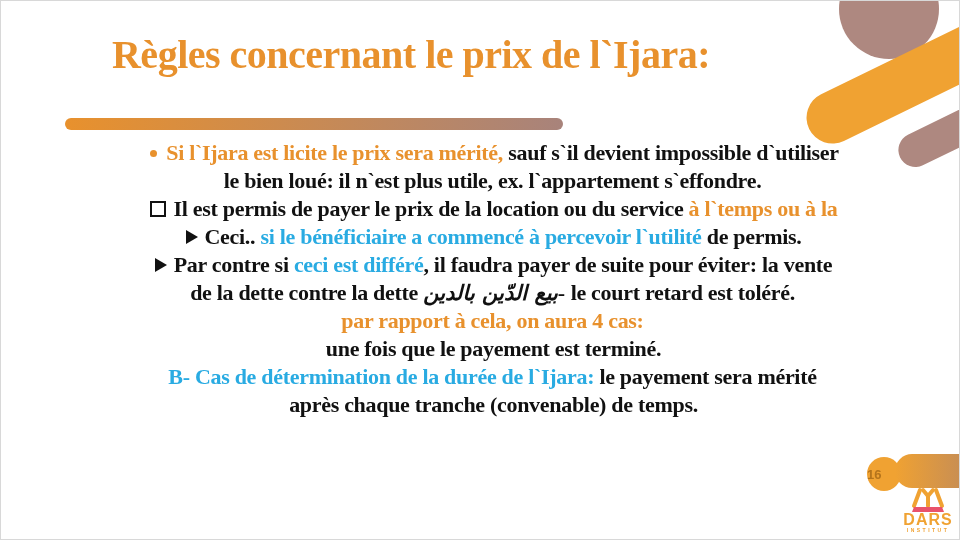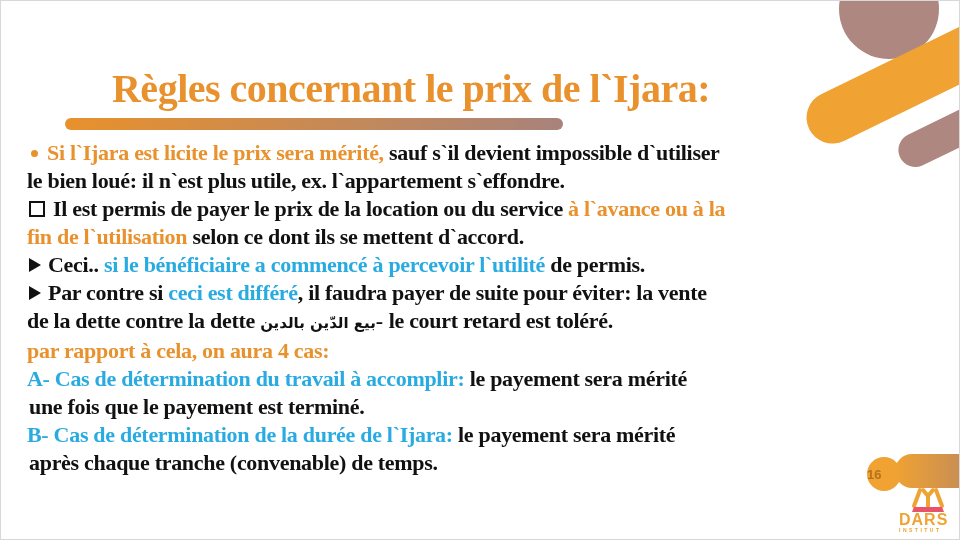--- a/index.html
+++ b/index.html
@@ -6,21 +6,21 @@
   #slide{
     position:relative;width:960px;height:540px;background:#ffffff;
     overflow:hidden;border:1px solid #d8d8d8;box-sizing:border-box;
     font-family:"Liberation Serif", serif;
   }
   
   .title{
     position:absolute;top:30px;left:0;width:900px;
     text-align:center;padding-right:80px;box-sizing:border-box;
     font-size:40px;font-weight:700;color:var(--c-orange);
-    letter-spacing:-0.5px;z-index:3;margin-top:34px;
+    letter-spacing:-0.5px;z-index:3;
   }
   
   .divider{
     position:absolute;left:64px;top:117px;width:498px;height:12px;
     border-radius:6px;z-index:1;
     background:linear-gradient(90deg,var(--c-orange) 0%, #a8837b 100%);
   }
   
   .deco{position:absolute;z-index:0;}
   .deco-circle{left:838px;top:-42px;width:100px;height:100px;border-radius:50%;background:var(--c-mauve);}
@@ -28,34 +28,34 @@
   .deco-band-mauve{left:890px;top:100px;width:180px;height:34px;border-radius:17px;background:var(--c-mauve);transform:rotate(-26deg);}
   
   .page-badge{
     position:absolute;left:866px;top:456px;width:34px;height:34px;border-radius:50%;
     background:var(--c-band);z-index:1;display:flex;align-items:center;justify-content:flex-start;
     font-family:Liberation Sans, sans-serif;font-weight:700;font-size:13px;color:rgba(160,100,20,.75);
   }
   .deco-pill{left:894px;top:453px;width:80px;height:34px;border-radius:17px;
     background:linear-gradient(90deg,var(--c-band) 0%, #c08a5a 100%);z-index:2;}
   
-  .logo{position:absolute;left:898px;top:486px;width:58px;text-align:left;z-index:3;
+  .logo{position:absolute;left:898px;top:486px;width:58px;text-align:center;z-index:3;
     font-family:"Liberation Sans",sans-serif;}
   .logo svg{display:block;margin:0 auto;}
   .logo-name{font-size:16px;font-weight:900;color:var(--c-band);letter-spacing:1px;line-height:15px;}
   .logo-sub{font-size:5px;font-weight:700;color:var(--c-band);letter-spacing:2.5px;line-height:6px;}
   
   .body-text{position:absolute;left:0;top:138px;width:957px;z-index:2;
-    font-size:22px;font-weight:700;line-height:28px;letter-spacing:-0.3px;}
+    font-size:22px;font-weight:700;line-height:28px;letter-spacing:-0.3px;text-align:center;}
   .line{padding-left:28px;white-space:nowrap;}
   .line.indent{padding-left:26px;}
   .seg.orange{color:var(--c-orange);}
   .seg.blue{color:var(--c-blue);}
   .seg.black{color:var(--c-black);}
-  .seg.arabic{font-family:"DejaVu Sans",sans-serif;font-size:15px;direction:rtl;unicode-bidi:embed;}
+  .seg.arabic{font-family:"DejaVu Sans",sans-serif;font-size:21px;direction:rtl;unicode-bidi:embed;font-style:italic;}
   .g-dot{display:inline-block;width:7px;height:7px;border-radius:50%;background:currentColor;
     margin:0 9px 3px 2px;color:var(--c-orange);}
   .g-square{display:inline-block;width:12px;height:12px;border:2.5px solid currentColor;
     margin-right:8px;margin-bottom:-1px;}
   .g-square.black{color:var(--c-black);}
   .g-square.orange{color:var(--c-orange);}
   .g-arrow{display:inline-block;width:0;height:0;border-top:7px solid transparent;
     border-bottom:7px solid transparent;border-left:12px solid;margin-right:7px;color:var(--c-black);}
 </style>
 </head>
@@ -67,27 +67,25 @@
   <div class="deco deco-band-orange"></div>
   <div class="deco deco-band-mauve"></div>
 
   <div class="title">Règles concernant le prix de l`Ijara:</div>
 
   <div class="divider"></div>
 
   <div class="body-text">
       <div class="line"><span class="g-dot"></span><span class="seg orange">Si l`Ijara est licite le prix sera mérité, </span><span class="seg black">sauf s`il devient impossible d`utiliser</span></div>
       <div class="line indent"><span class="seg black">le bien loué: il n`est plus utile, ex. l`appartement s`effondre.</span></div>
-      <div class="line"><span class="g-square black"></span><span class="seg black">Il est permis de payer le prix de la location ou du service </span><span class="seg orange">à l`avance ou à la</span></div>
-      <div class="line indent"><span class="seg orange">fin de l`utilisation </span><span class="seg black">selon ce dont ils se mettent d`accord.</span></div>
+      <div class="line"><span class="g-square black"></span><span class="seg black">Il est permis de payer le prix de la location ou du service </span><span class="seg orange">à l`temps ou à la</span></div>
       <div class="line"><span class="g-arrow"></span><span class="seg black">Ceci.. </span><span class="seg blue">si le bénéficiaire a commencé à percevoir l`utilité</span><span class="seg black"> de permis.</span></div>
       <div class="line"><span class="g-arrow"></span><span class="seg black">Par contre si </span><span class="seg blue">ceci est différé</span><span class="seg black">, il faudra payer de suite pour éviter: la vente</span></div>
       <div class="line indent"><span class="seg black">de la dette contre la dette </span><span class="seg black arabic">بيع الدّين بالدين</span><span class="seg black">- le court retard est toléré.</span></div>
       <div class="line indent"><span class="seg orange">par rapport à cela, on aura 4 cas:</span></div>
-      <div class="line indent"><span class="seg blue">A- Cas de détermination du travail à accomplir: </span><span class="seg black">le payement sera mérité</span></div>
       <div class="line"><span class="seg black">une fois que le payement est terminé.</span></div>
       <div class="line indent"><span class="seg blue">B- Cas de détermination de la durée de l`Ijara: </span><span class="seg black">le payement sera mérité</span></div>
       <div class="line"><span class="seg black">après chaque tranche (convenable) de temps.</span></div>
     </div>
 
   <div class="page-badge">
     <span>16</span>
   </div>
   <div class="deco deco-pill"></div>
 

